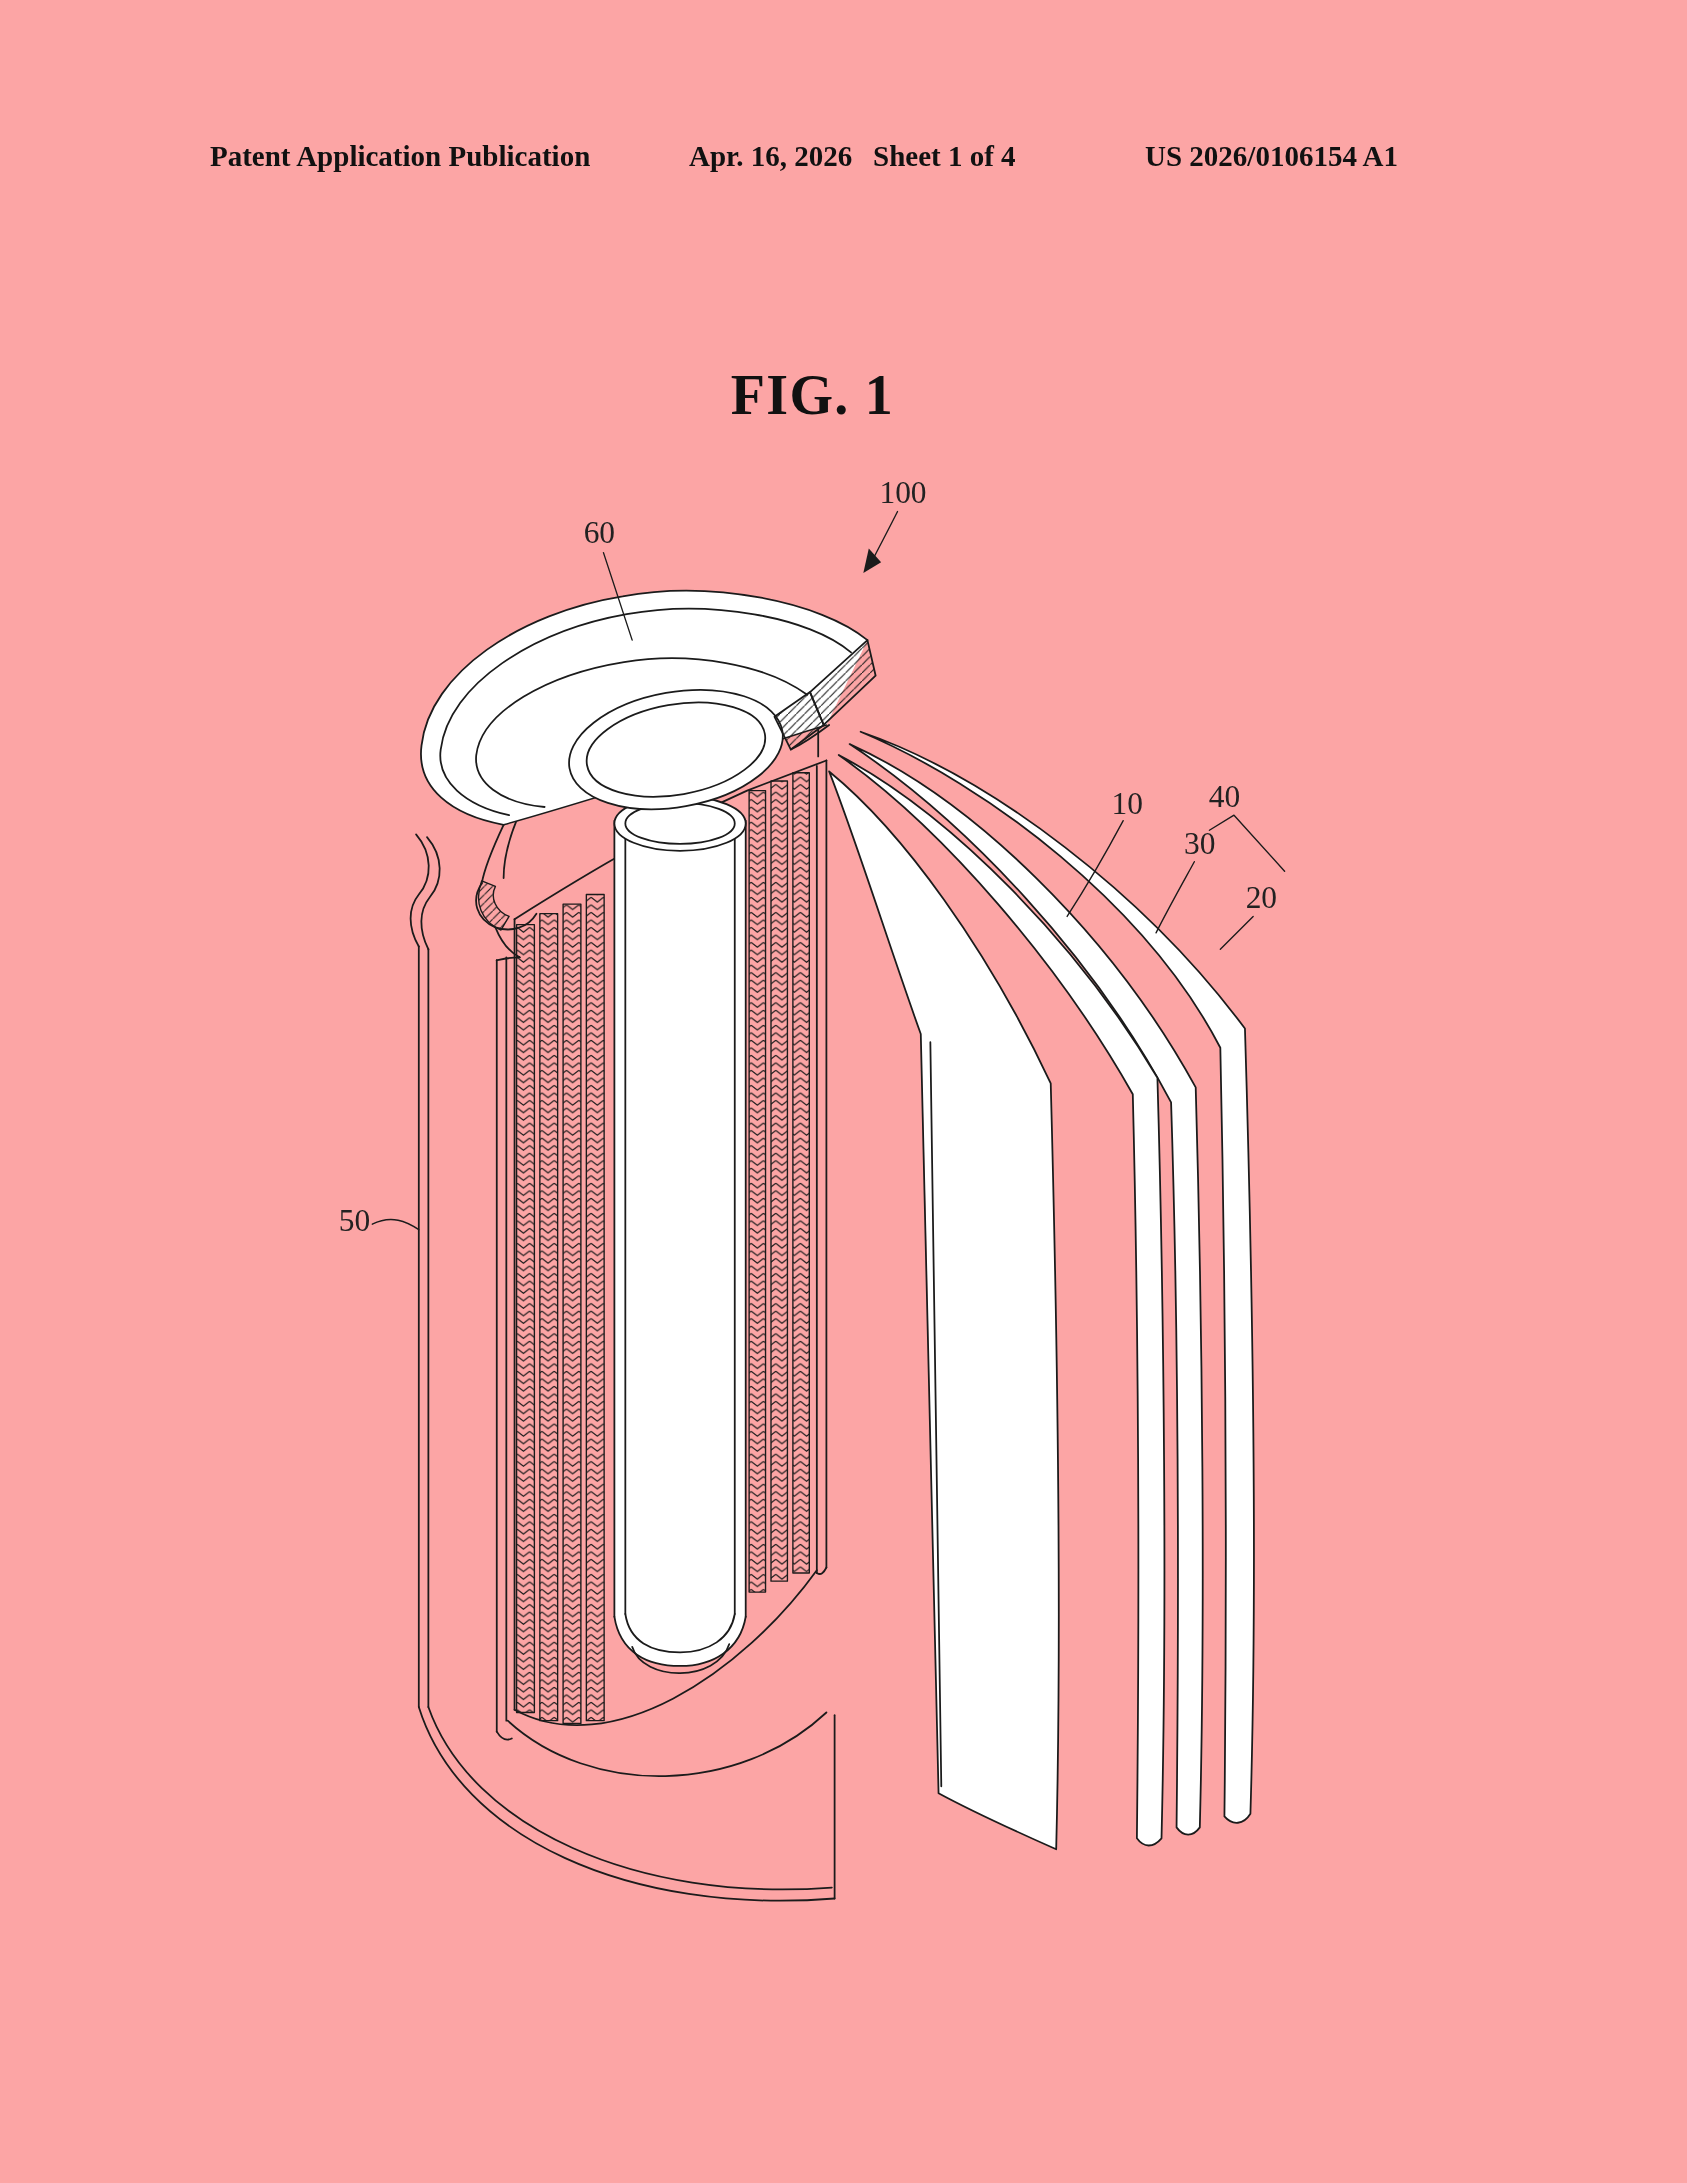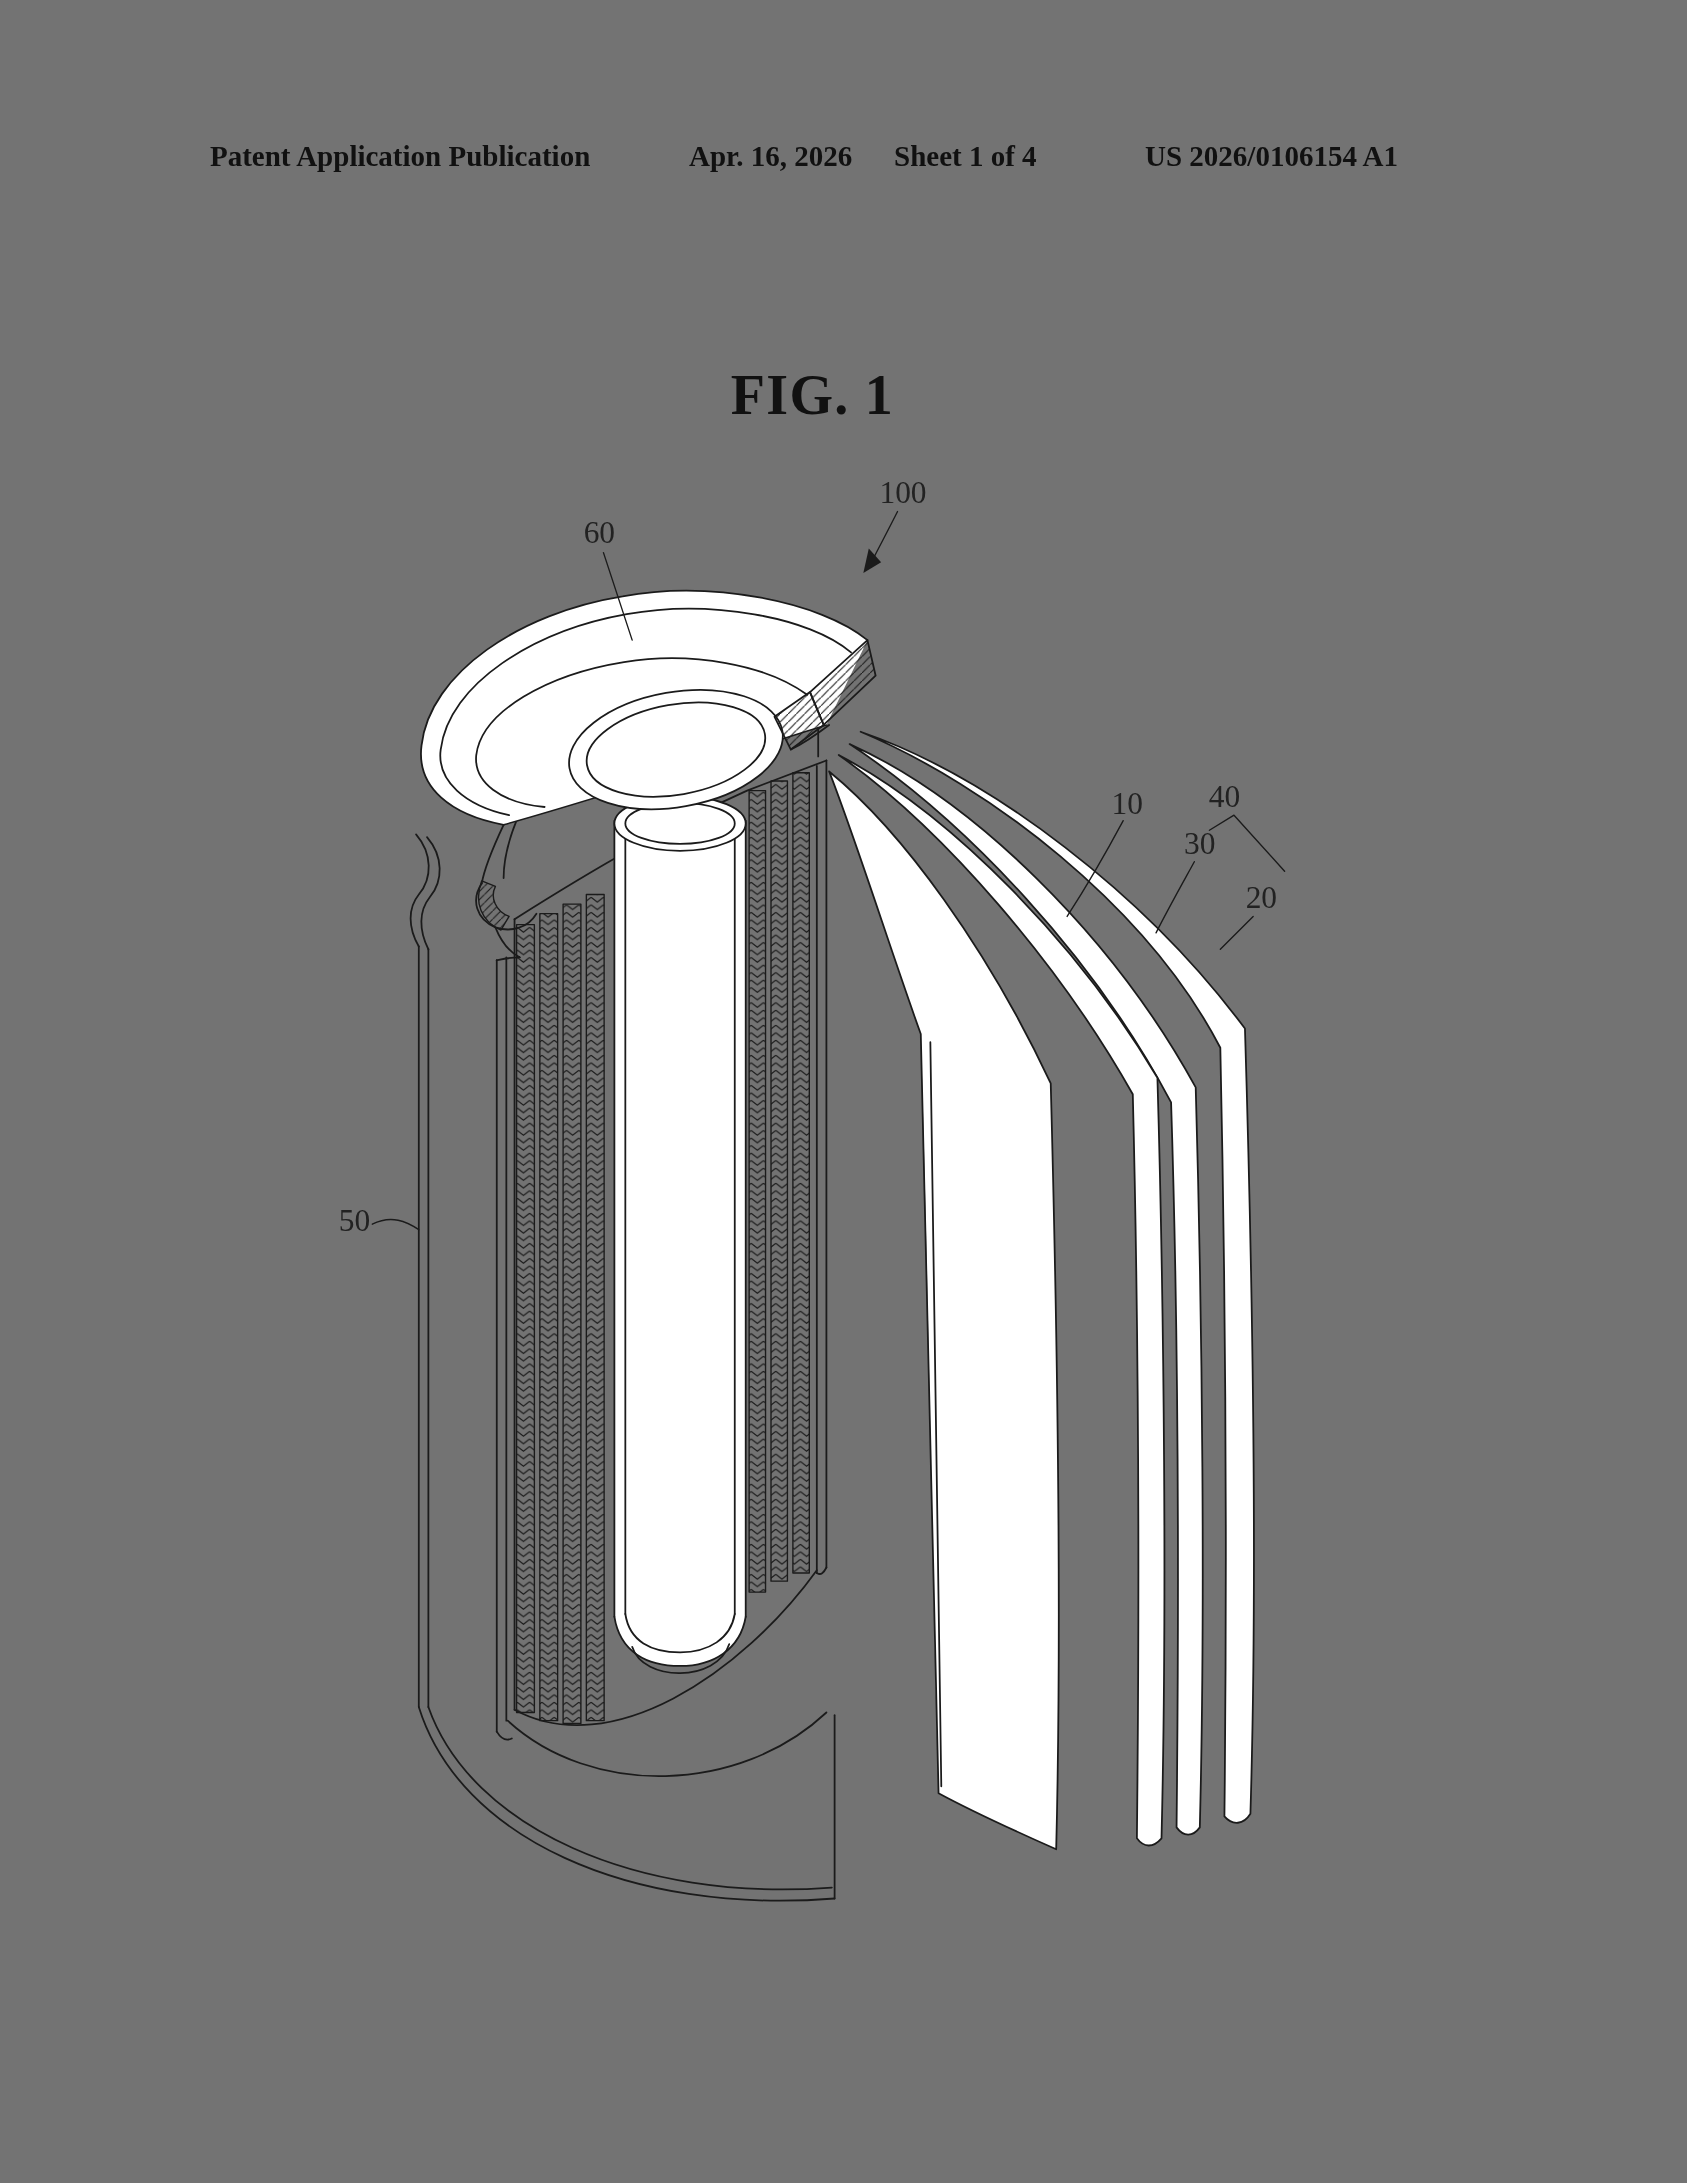--- a/index.html
+++ b/index.html
@@ -1,23 +1,23 @@
 <!DOCTYPE html>
 <html style="font-size:10.6px"><head>
 <meta charset="utf-8">
 <style>
   html,body{margin:0;padding:0;background:#ffffff;}
-  .page{position:relative;width:1687px;height:2183px;background:#737373;overflow:hidden;
+  .page{position:relative;width:1687px;height:2183px;background:#fca5a5;overflow:hidden;
         font-family:"Liberation Serif",serif;color:#111;}
   .hdr{position:absolute;top:140px;left:0;width:1687px;height:40px;
        font-weight:bold;font-size:29px;white-space:nowrap;}
   .hdr span{position:absolute;top:0;}
   .hdr .h-pub{left:210px;}
   .hdr .h-date{left:689px;text-align:center;}
-  .hdr .h-sheet{left:894px;}
+  .hdr .h-sheet{left:873px;}
   .hdr .h-num{left:1145px;}
   .fig-title{position:absolute;top:363px;left:0;right:62px;text-align:center;
              font-size:56px;font-weight:600;letter-spacing:1.3px;}
   svg.drawing{position:absolute;top:0;left:0;width:1687px;height:2183px;}
   .ref-num{font-family:"Liberation Serif",serif;font-size:23px;fill:#222;}
 </style>
 </head>
 <body>
 
 <div class="page">

